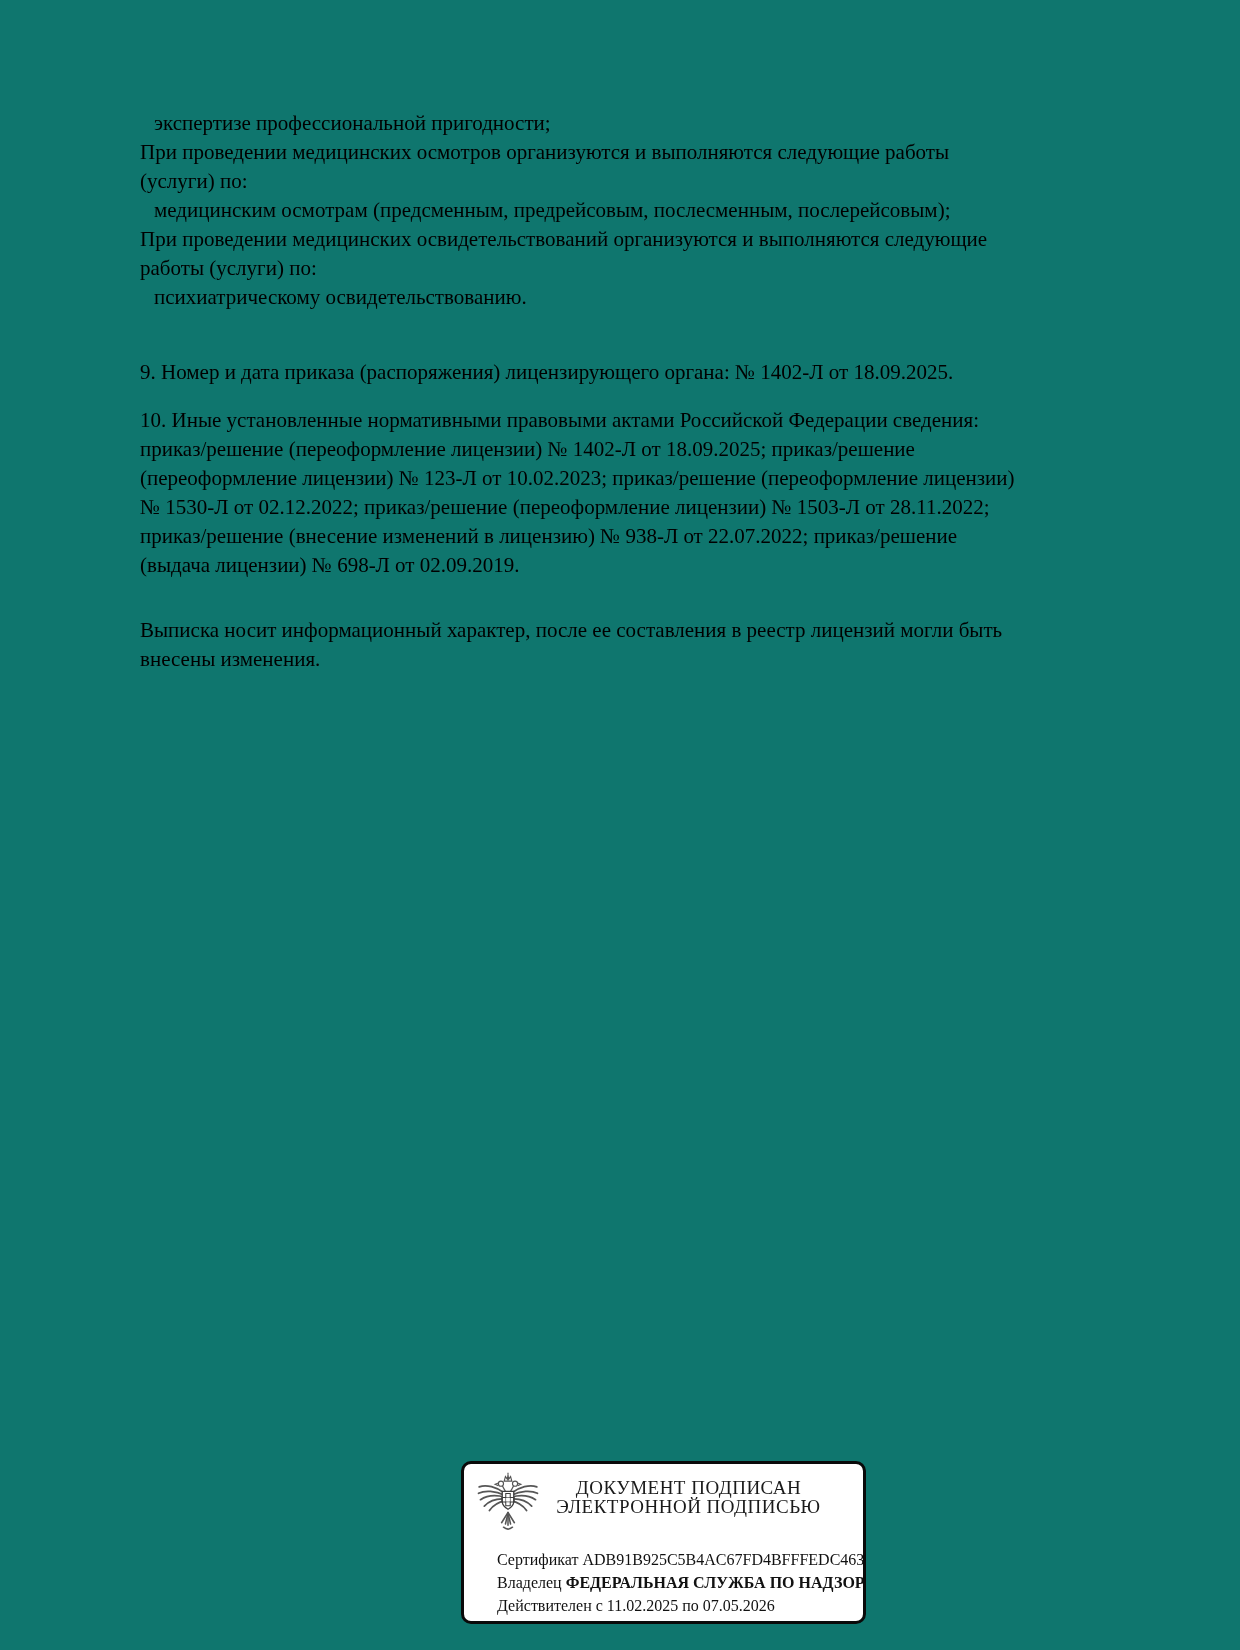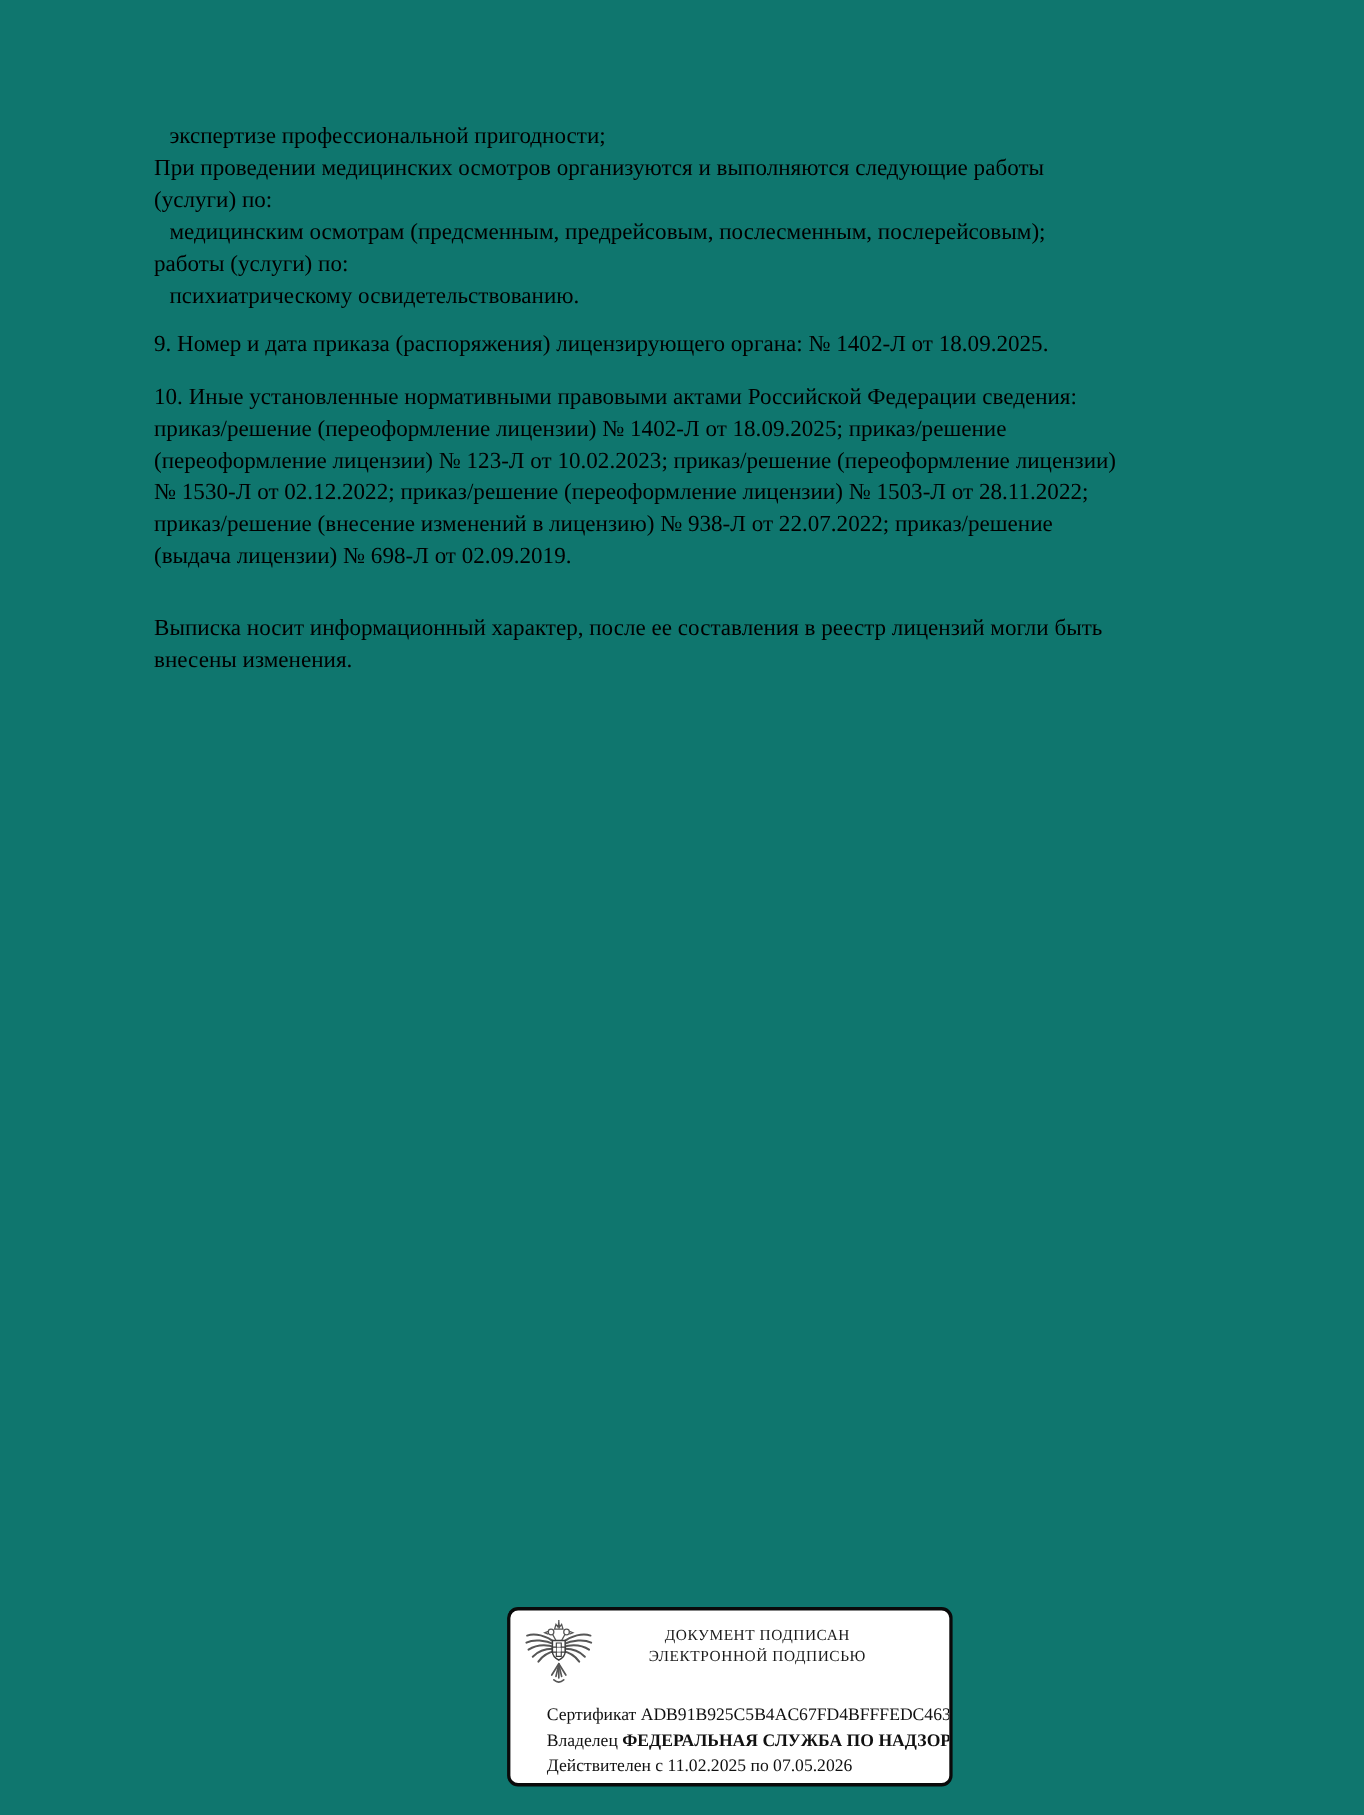--- a/index.html
+++ b/index.html
@@ -22,21 +22,21 @@
     width: 1070px;
     font-size: 21px;
     line-height: 29px;
   }
   .line {
     white-space: nowrap;
   }
   .indent {
     padding-left: 14px;
   }
-  .gap-item9 { margin-top: 15px; }
+  .gap-item9 { margin-top: 46px; }
   .gap-item10 { margin-top: 19px; }
   .gap-note { margin-top: 36px; }
 
   .stamp {
     position: absolute;
     left: 461px;
     top: 1461px;
     width: 405px;
     height: 163px;
     border: 3px solid #0a0a0a;
@@ -50,21 +50,21 @@
     top: 8px;
     width: 64px;
     height: 72px;
   }
   .stamp-title {
     position: absolute;
     left: 66px;
     right: 16px;
     top: 14px;
     text-align: center;
-    font-size: 14px;
+    font-size: 19px;
     line-height: 19px;
     letter-spacing: 0.5px;
     color: #1a1a1a;
   }
   .stamp-details {
     position: absolute;
     left: 9px;
     right: 0;
     top: 84px;
     font-size: 16px;
@@ -81,20 +81,21 @@
 </head>
 <body>
 
 <div class="page">
 
   <div class="doc-text">
     <div class="line indent">экспертизе профессиональной пригодности;</div>
     <div class="line">При проведении медицинских осмотров организуются и выполняются следующие работы</div>
     <div class="line">(услуги) по:</div>
     <div class="line indent">медицинским осмотрам (предсменным, предрейсовым, послесменным, послерейсовым);</div>
+    <div class="line">При проведении медицинских освидетельствований организуются и выполняются следующие</div>
     <div class="line">работы (услуги) по:</div>
     <div class="line indent">психиатрическому освидетельствованию.</div>
 
     <div class="line gap-item9">9. Номер и дата приказа (распоряжения) лицензирующего органа: № 1402-Л от 18.09.2025.</div>
 
     <div class="line gap-item10">10. Иные установленные нормативными правовыми актами Российской Федерации сведения:</div>
     <div class="line">приказ/решение (переоформление лицензии) № 1402-Л от 18.09.2025; приказ/решение</div>
     <div class="line">(переоформление лицензии) № 123-Л от 10.02.2023; приказ/решение (переоформление лицензии)</div>
     <div class="line">№ 1530-Л от 02.12.2022; приказ/решение (переоформление лицензии) № 1503-Л от 28.11.2022;</div>
     <div class="line">приказ/решение (внесение изменений в лицензию) № 938-Л от 22.07.2022; приказ/решение</div>

